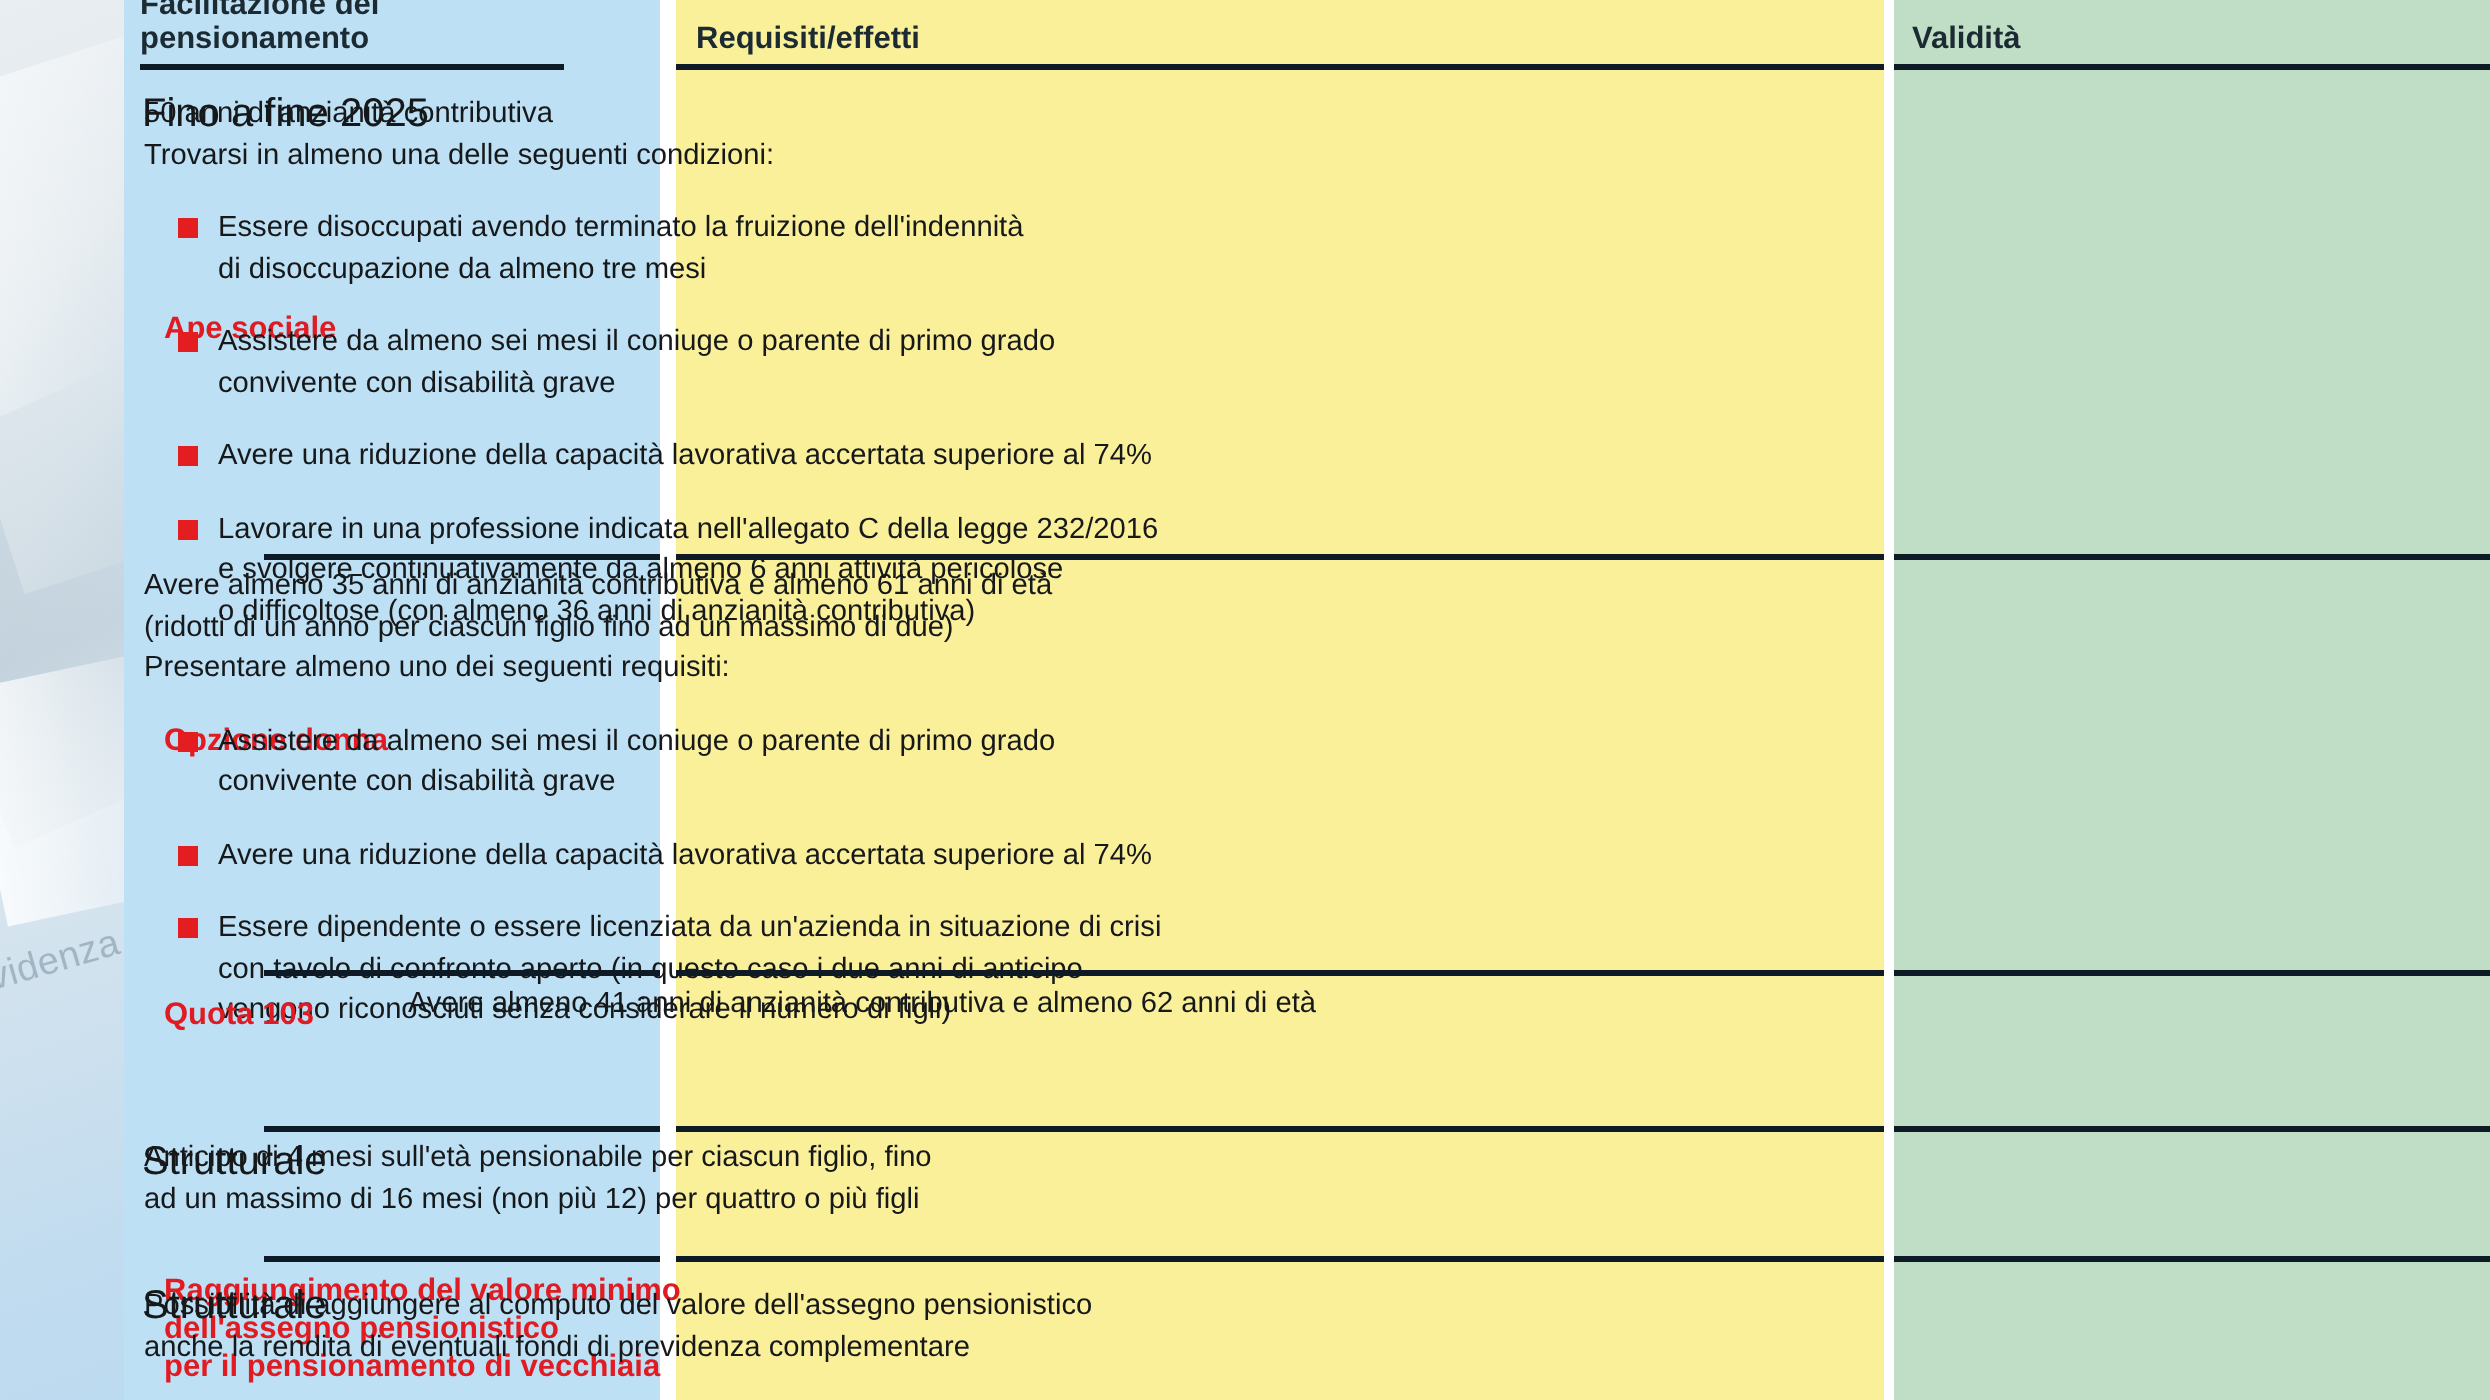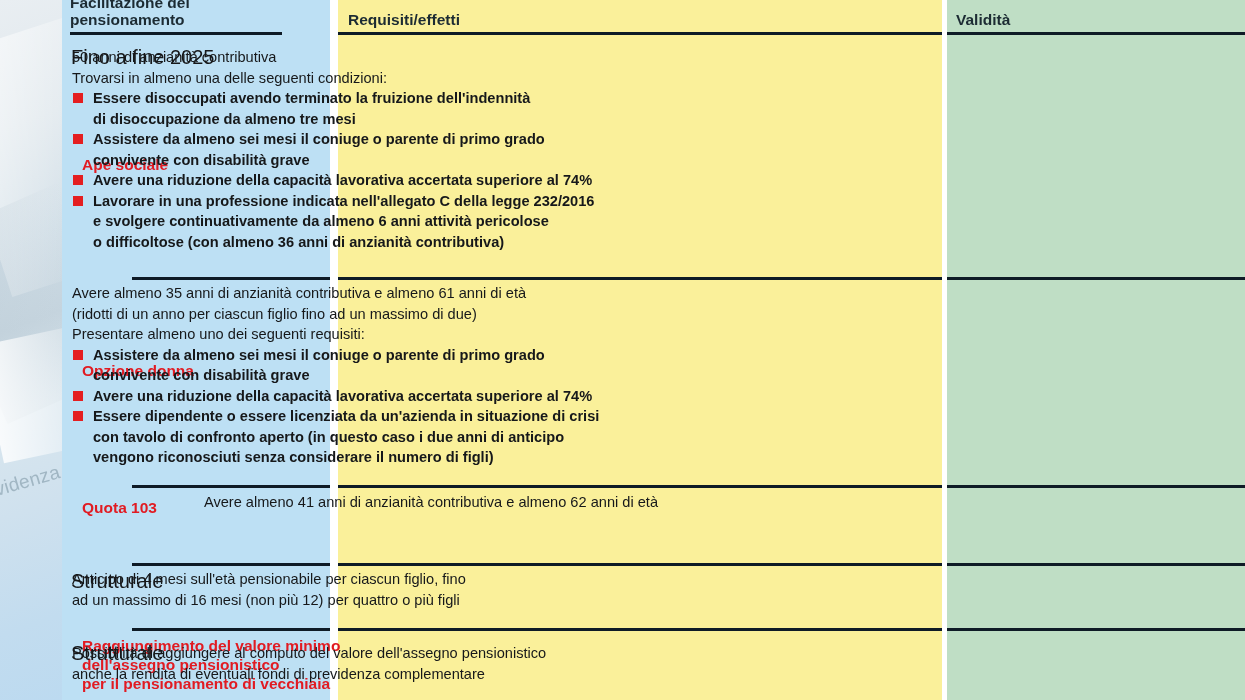--- a/index.html
+++ b/index.html
@@ -134,23 +134,22 @@
   .lead { white-space: pre-line; margin: 0; }
 
   ul.bullets {
     list-style: none;
     margin: 0;
     padding: 0;
   }
   ul.bullets > li {
     position: relative;
     padding-left: 21px;
-    margin: 0;
+    margin: 16px;
     white-space: pre-line;
-    font-weight: bold;
   }
   ul.bullets > li::before {
     content: "";
     position: absolute;
     left: 1px;
     top: 5px;
     width: 10px; height: 10px;
     background: #e41e20;
   }
 </style>

